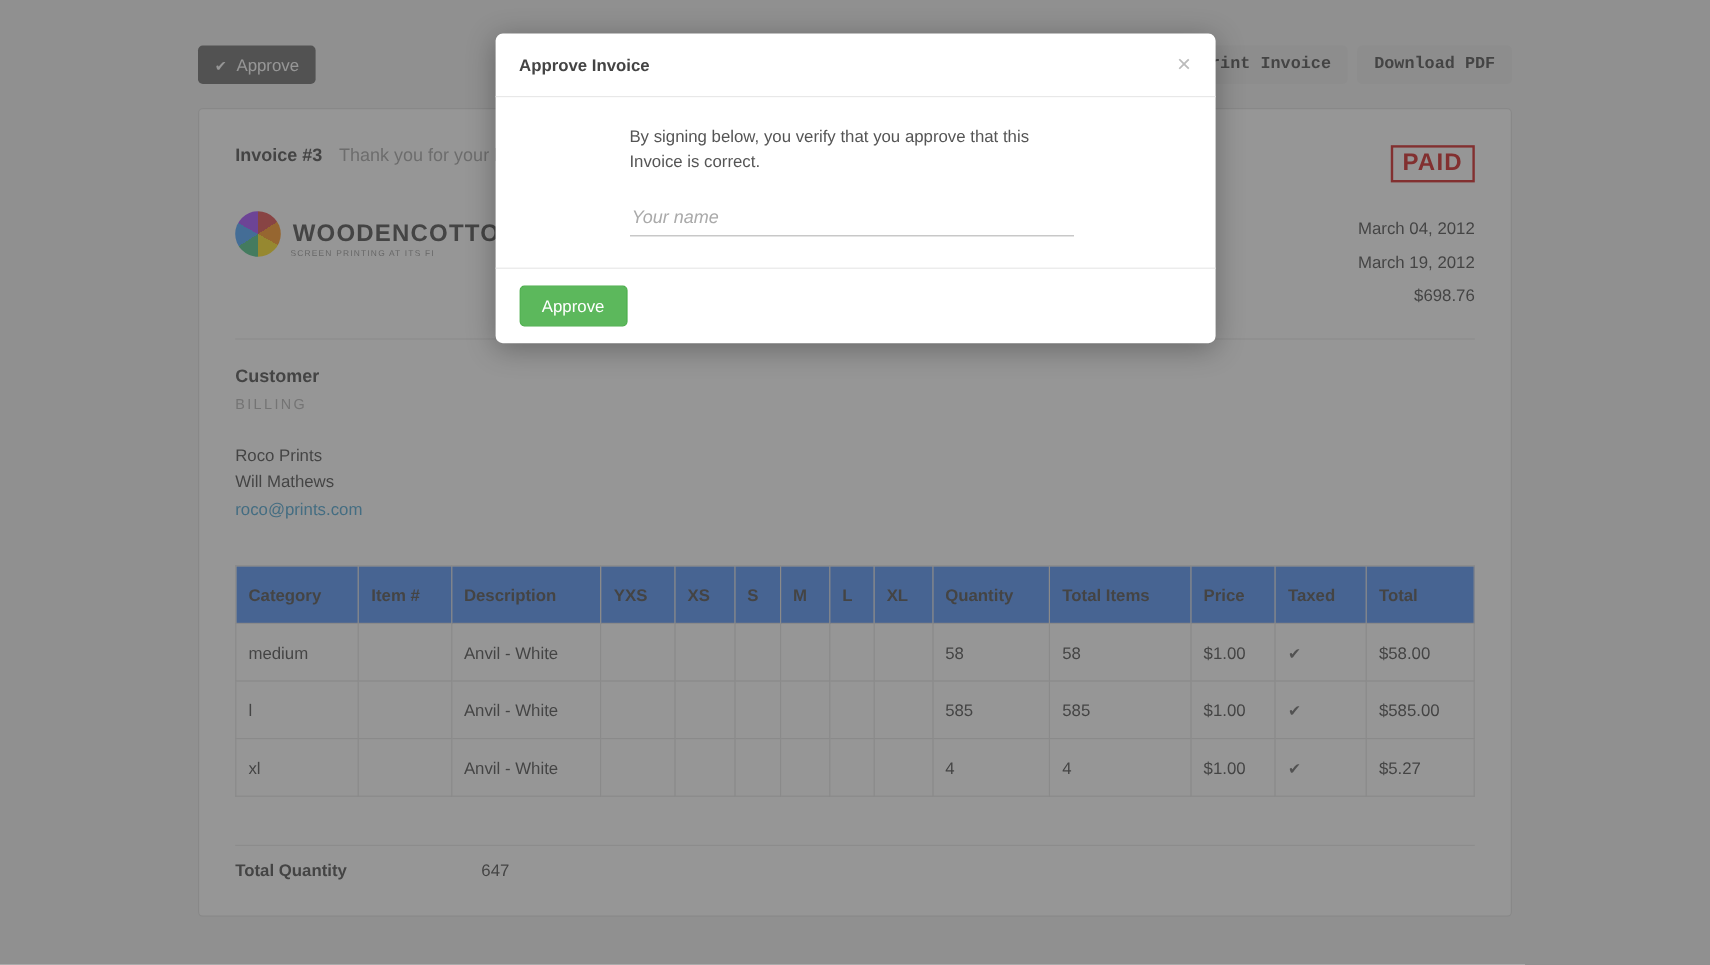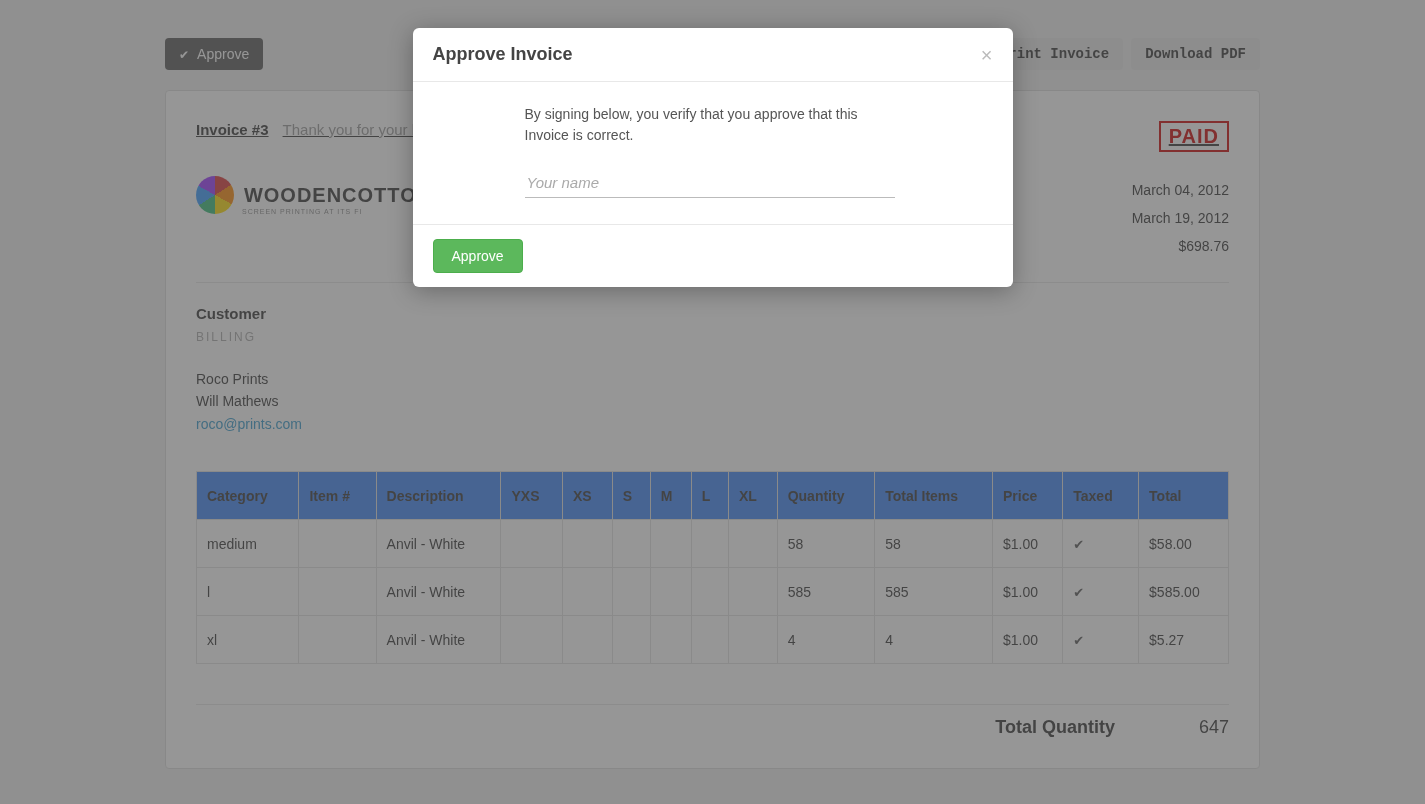--- a/index.html
+++ b/index.html
@@ -45,21 +45,20 @@
   .invoice-panel {
     background: #fff;
     border: 1px solid #ddd;
     border-radius: 4px;
     padding: 30px;
   }
   .invoice-header {
     display: flex;
     justify-content: space-between;
     align-items: flex-start;
-    text-decoration: underline;
   }
   .inv-title-row { display: flex; align-items: baseline; gap: 14px; }
   .inv-title { font-weight: 700; color: #333; font-size: 15px; }
   .inv-thanks { color: #999; font-size: 15px; }
   .paid-badge {
     border: 2px solid #cc0000;
     color: #cc0000;
     padding: 2px 8px;
     font-weight: 800;
     font-size: 20px;
@@ -98,21 +97,21 @@
   }
   table.items th, table.items td {
     border:1px solid #e0e0e0;
     padding:12px 10px;
     text-align:left;
     height:48px;
   }
   table.items th { background:#3b82f6; font-weight:700; white-space:nowrap;}
   .check-icon::before { content:"✔"; color:#555; font-size:13px;}
   .totals-sep { margin-top:40px; border:none; border-top:1px solid #e6e6e6;}
-  .totals-row { display:flex; justify-content:flex-end; gap:84px; padding-top:12px; font-size:18px;}
+  .totals-row { display:flex; justify-content:flex-start; gap:112px; padding-top:12px; font-size:14px;}
   .totals-row .lbl { font-weight:700;}
   
   .overlay {
     position:absolute; inset:0;
     background: rgba(80,80,80,0.6);
     z-index:10;
     display:flex;
     justify-content:center;
     padding-top:28px;
   }
@@ -121,21 +120,21 @@
     width:600px;
     border-radius:6px;
     box-shadow:0 4px 24px rgba(0,0,0,0.3);
     height:fit-content;
   }
   .modal-header {
     padding:16px 20px;
     border-bottom:1px solid #e8e8e8;
     display:flex; justify-content:space-between; align-items:center;
   }
-  .modal-title { font-size:18px; font-weight:600; color:#444;}
+  .modal-title { font-size:14px; font-weight:600; color:#444;}
   .modal-close { color:#bbb; font-size:20px; cursor:pointer; line-height:1; font-weight:300;}
   .modal-body { padding:22px 20px 26px 112px; }
   .modal-body p { color:#555; line-height:1.5; max-width:360px;}
   .signature-input {
     margin-top:22px;
     width:370px;
     padding:6px 2px;
     border:none;
     border-bottom:1px solid #bbb;
     font-size:15px;

